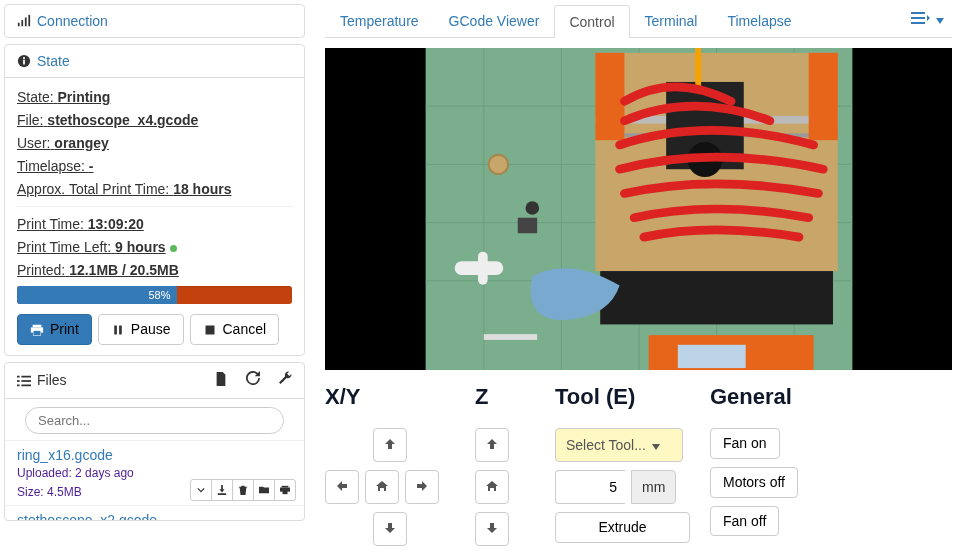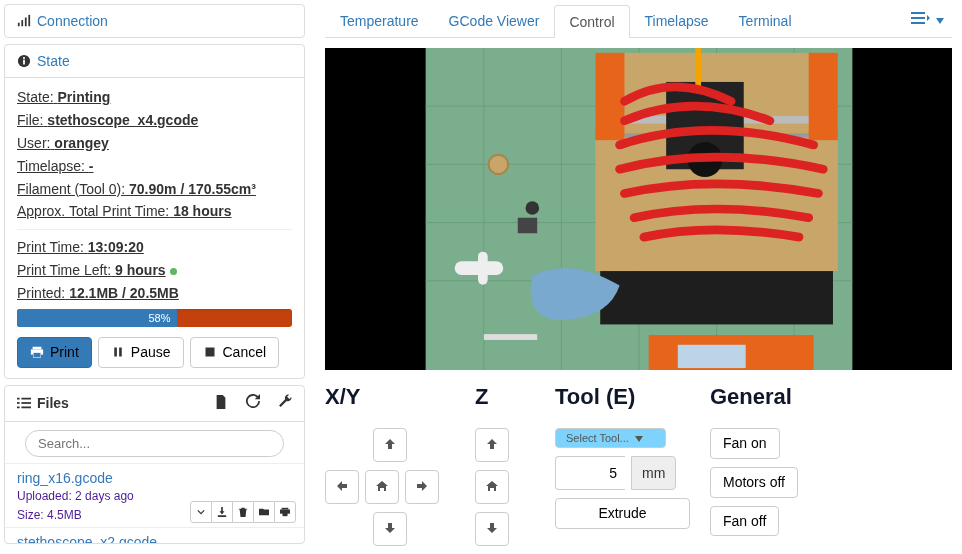--- a/index.html
+++ b/index.html
@@ -63,21 +63,21 @@
     cursor: pointer;
     display: inline-flex;
     align-items: center;
     gap: 6px;
     line-height:1.2;
   }
   .btn.primary { background:#337ab7; border-color:#2e6da4; color:#000000; }
   .btn.square { width:34px; height:34px; padding:0; justify-content:center; }
 
   .files-head { display:flex; align-items:center; justify-content:space-between; padding:8px 12px; border-bottom:1px solid #ddd;}
-  .files-head .left { display:flex; align-items:center; gap:6px;font-weight:bold; }
+  .files-head .left { display:flex; align-items:flex-end; gap:6px; }
   .files-head .icons { display:flex; gap:18px; color:#333;}
   .search-wrap { padding:8px 20px 6px 20px; }
   .search {
     width: 100%;
     border: 1px solid #ccc;
     border-radius: 16px;
     padding: 5px 12px;
     font-size: 13px;
   }
   .file-list { height: 80px; overflow-y:auto; padding: 0 0 0 0;}
@@ -108,22 +108,22 @@
     background:#000;
     display:flex; align-items:center; justify-content:center;
     overflow:hidden;
   }
   .camera svg { height: 100%; }
 
   .controls { display:flex; gap:20px; margin-top:14px;}
   .col h3 { font-size:22px; font-weight:700; margin:0 0 18px 0; color:#0f172a;}
   .row { display:flex; gap:6px; margin-bottom:8px; align-items:center;}
   .select {
-    border:1px solid #ccc; border-radius:4px; background:#7dd3fc;
-    height:20px; padding:0 22px 0 10px; font-size:11px; color:#555;
+    border:1px solid #ccc; border-radius:4px; background:#fef9c3;
+    height:34px; padding:0 22px 0 10px; font-size:14px; color:#555;
     position:relative; display:inline-flex; align-items:center; cursor:pointer;
   }
   .caret { margin-left:6px; }
   .num-input {
     border:1px solid #ccc; border-right:none; border-radius:4px 0 0 4px;
     height:34px; width:70px; text-align:right; padding:0 8px; font-size:14px;
   }
   .addon {
     border:1px solid #ccc; border-radius:0 4px 4px 0; height:34px;
     display:inline-flex; align-items:center; padding:0 10px; background:#eee; font-size:14px;
@@ -162,21 +162,20 @@
               <circle cx="8" cy="4.5" r="1.2" fill="#fff"></circle>
             </svg>
         </span>
         <span class="link">State</span>
       </div>
       <div class="panel-body">
         <p><span>State:</span> <span class="bold">Printing</span></p>
         <p><span>File:</span> <span class="bold">stethoscope_x4.gcode</span></p>
         <p><span>User:</span> <span class="bold">orangey</span></p>
         <p><span>Timelapse:</span> <span class="bold">-</span></p>
-        <p><span>Filament (Tool 0):</span> <span class="bold">70.90m / 170.55cm³</span></p>
         <p><span>Approx. Total Print Time:</span> <span class="bold">18 hours</span></p>
         <hr>
         <p><span>Print Time:</span> <span class="bold">13:09:20</span></p>
         <p><span>Print Time Left:</span> <span class="bold">9 hours</span><span class="dot-green"></span></p>
         <p><span>Printed:</span> <span class="bold">12.1MB / 20.5MB</span></p>
         <div class="progress">
           <div class="progress-bar" style="width:58%">58%</div>
         </div>
         <div class="btn-row">
           <button class="btn primary">
@@ -288,22 +287,22 @@
       </div>
     </div>
 
   </div>
 
   <div class="main">
     <div class="tabs">
       <div class="tab">Temperature</div>
       <div class="tab">GCode Viewer</div>
       <div class="tab active">Control</div>
+      <div class="tab">Terminal</div>
       <div class="tab">Timelapse</div>
-      <div class="tab">Terminal</div>
       <div class="spacer"></div>
       <div class="menu">
         <svg viewBox="0 0 20 14" width="20" height="14" fill="#337ab7">
             <rect y="0" width="14" height="2"></rect>
             <rect y="5" width="14" height="2"></rect>
             <rect y="10" width="14" height="2"></rect>
             <path d="M16 4l3 3-3 3z" transform="translate(0,-1)"></path>
           </svg>
         <svg viewBox="0 0 8 6" width="8" height="6" fill="#337ab7" style="vertical-align:middle">
             <path d="M0 0h8L4 6z"></path>

